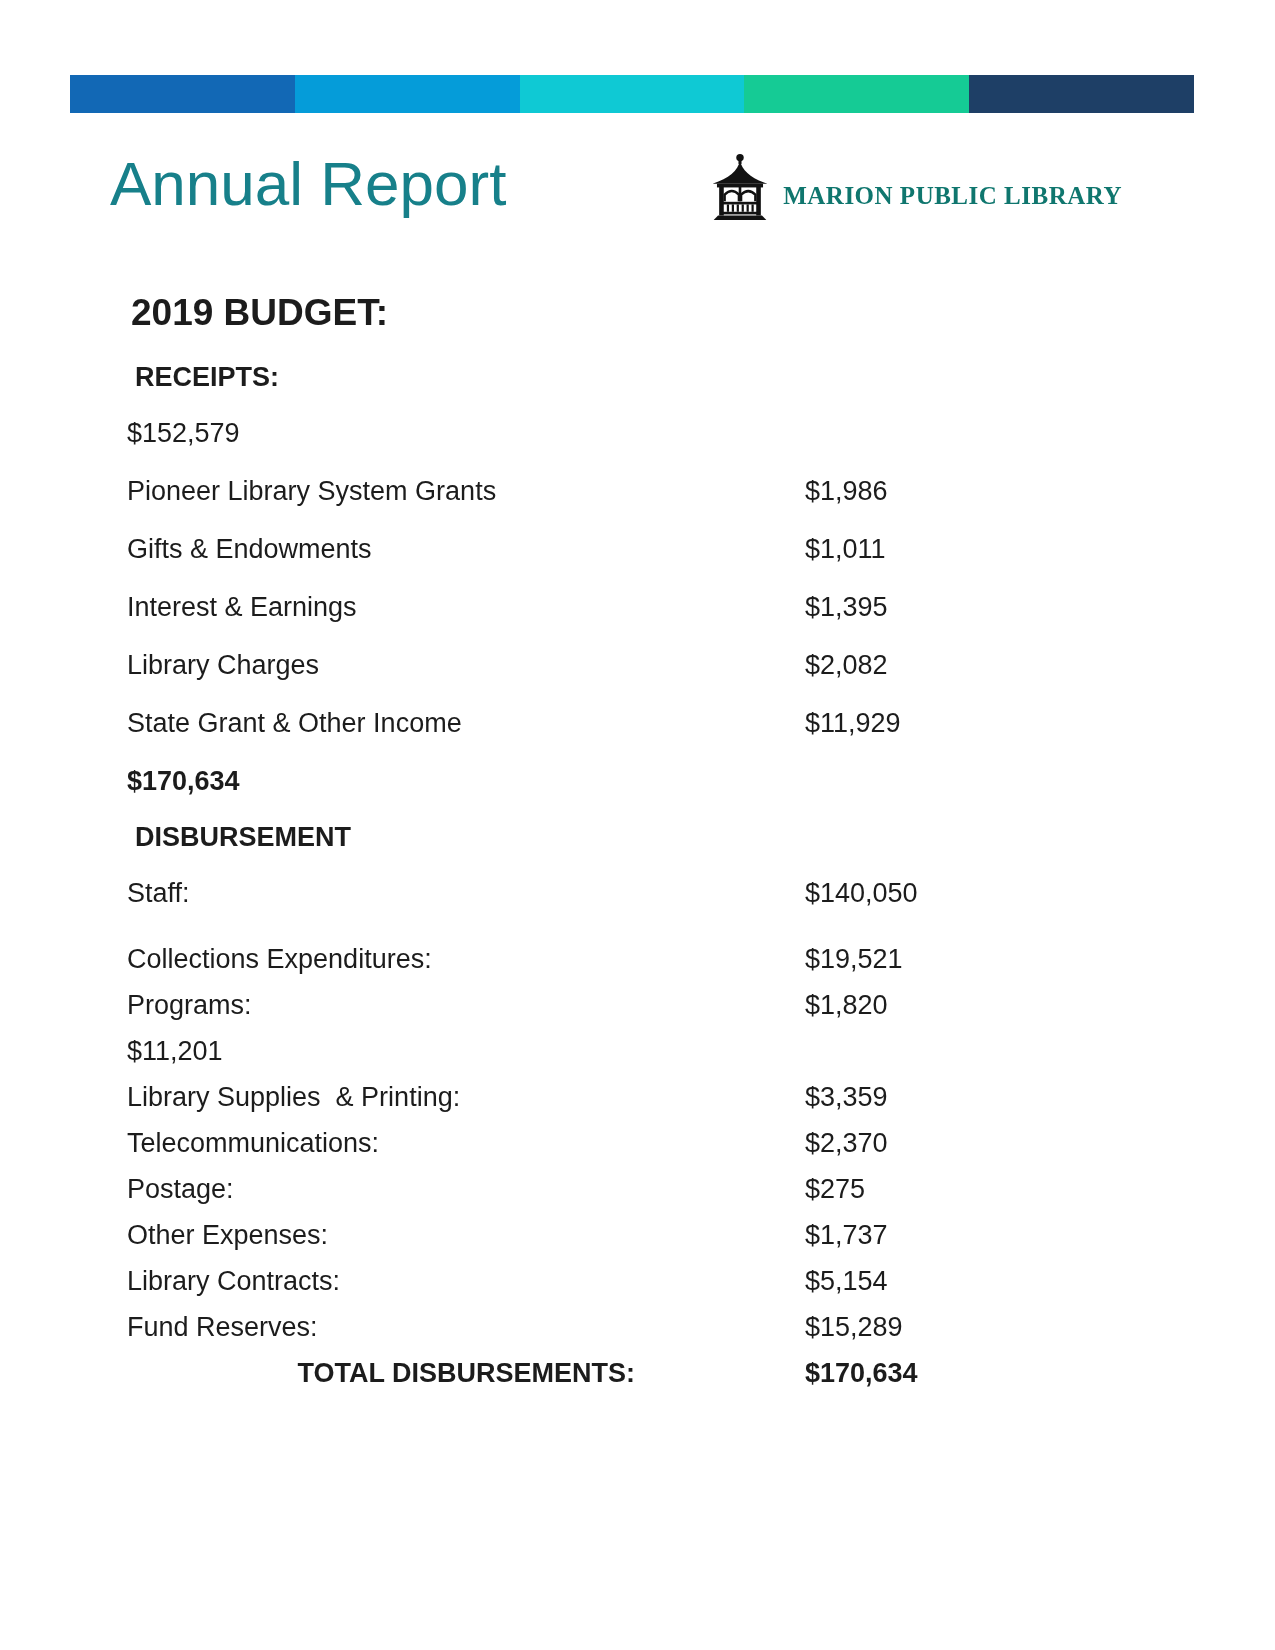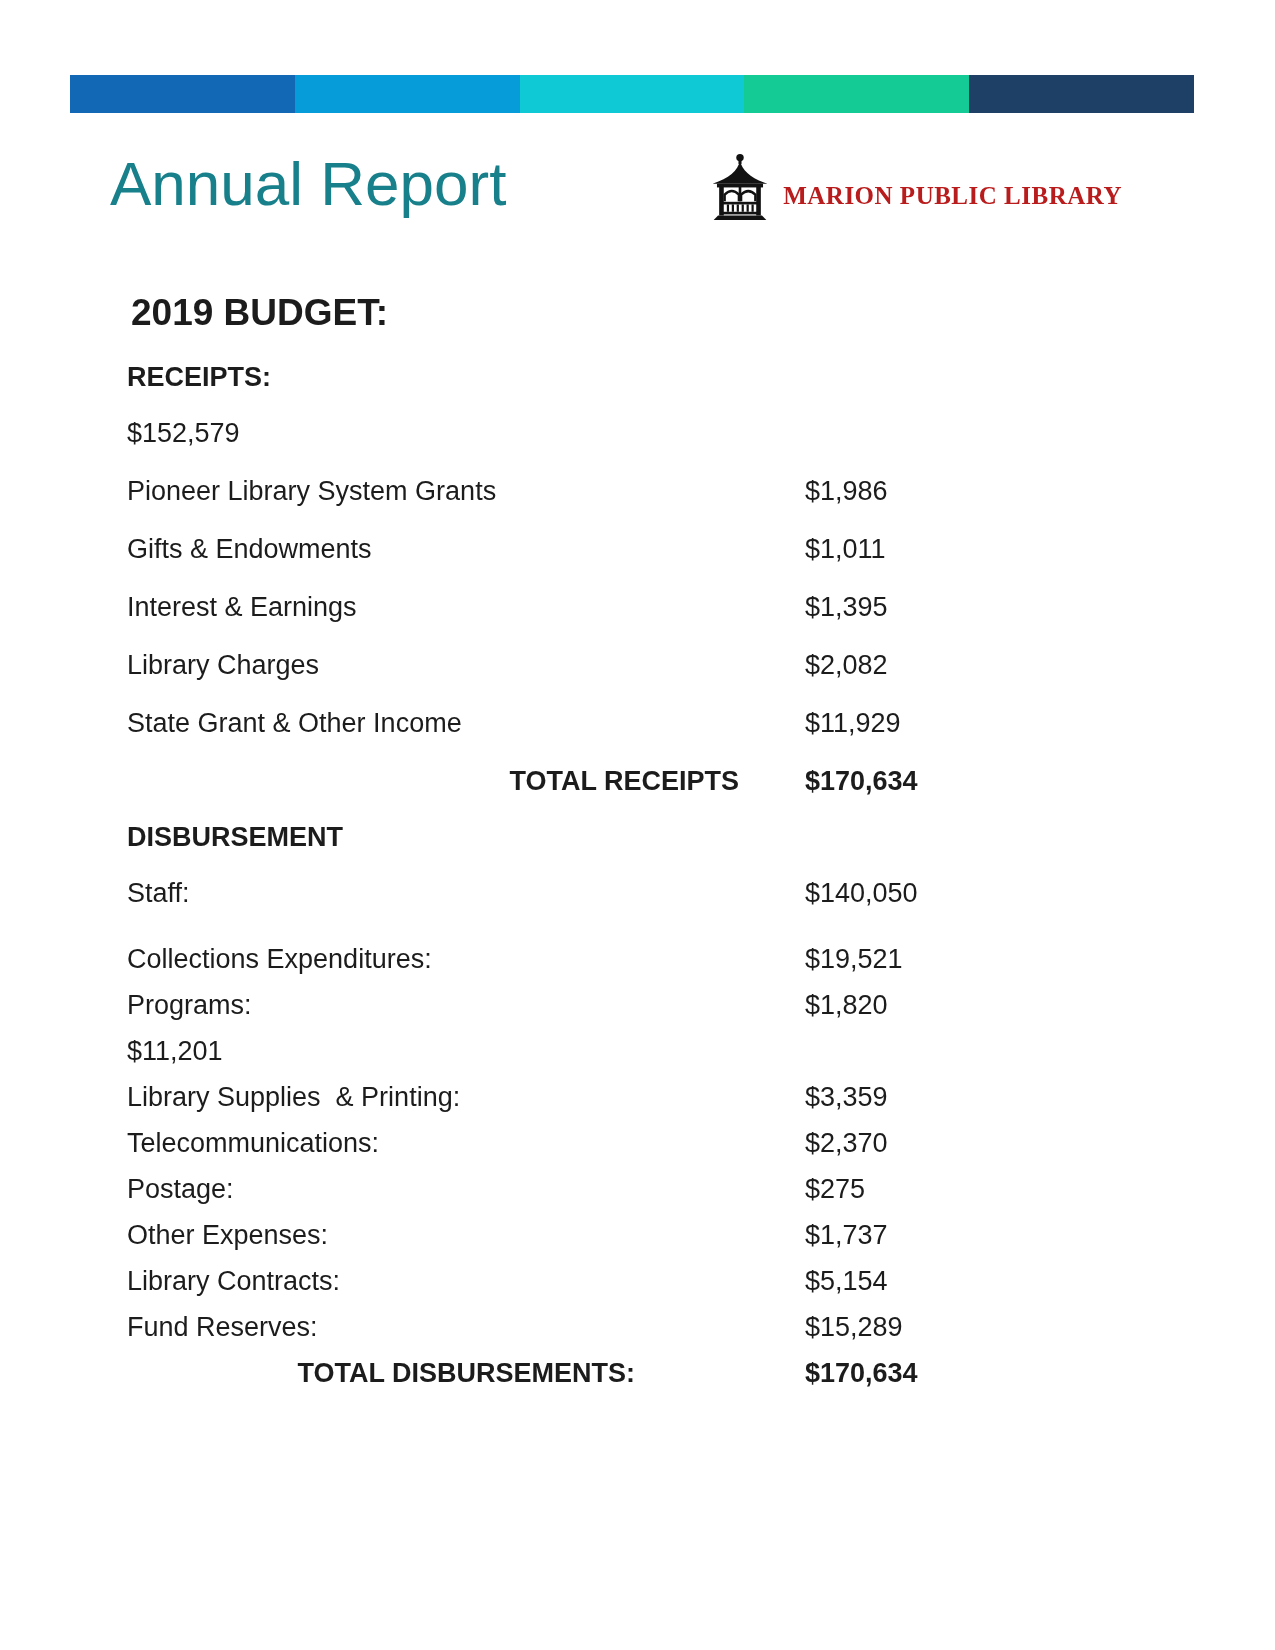--- a/index.html
+++ b/index.html
@@ -39,38 +39,38 @@
     align-items:center;
     gap:12px;
     margin-top:10px;
   }
   .brand svg{display:block;}
   .brand-name{
     font-family:"Liberation Serif", serif;
     font-weight:700;
     font-size:25px;
     letter-spacing:0.5px;
-    color:#b91c1c;
+    color:#0f766e;
     white-space:nowrap;
     padding-top:18px;
   }
 
   
   .content{margin-left:127px;width:1030px;}
   .budget-heading{
     font-size:37px;
     font-weight:700;
     margin:70px 0 0 4px;
     line-height:43px;
   }
   .section-heading{
     font-size:27px;
     font-weight:700;
     line-height:30px;
-    margin:28px 0 0 0;
+    margin:28px 0 0 8px;
   }
   .rows{margin-top:12px;}
   .row{
     display:grid;
     grid-template-columns:678px auto;
     align-items:center;
     height:58px;
     font-size:27px;
   }
   .row .label{white-space:pre-wrap;}
@@ -161,21 +161,20 @@
       </div>
       <div class="row">
         <span class="label">Library Charges</span>
         <span class="value">$2,082</span>
       </div>
       <div class="row">
         <span class="label">State Grant &amp; Other Income</span>
         <span class="value">$11,929</span>
       </div>
       <div class="row total total-receipts">
-        <span class="label">TOTAL RECEIPTS</span>
         <span class="value">$170,634</span>
       </div>
     </div>
 
     <div class="section-heading disb-heading">DISBURSEMENT</div>
 
     <div class="rows">
       <div class="row staff-row">
         <span class="label">Staff:</span>
         <span class="value">$140,050</span>

